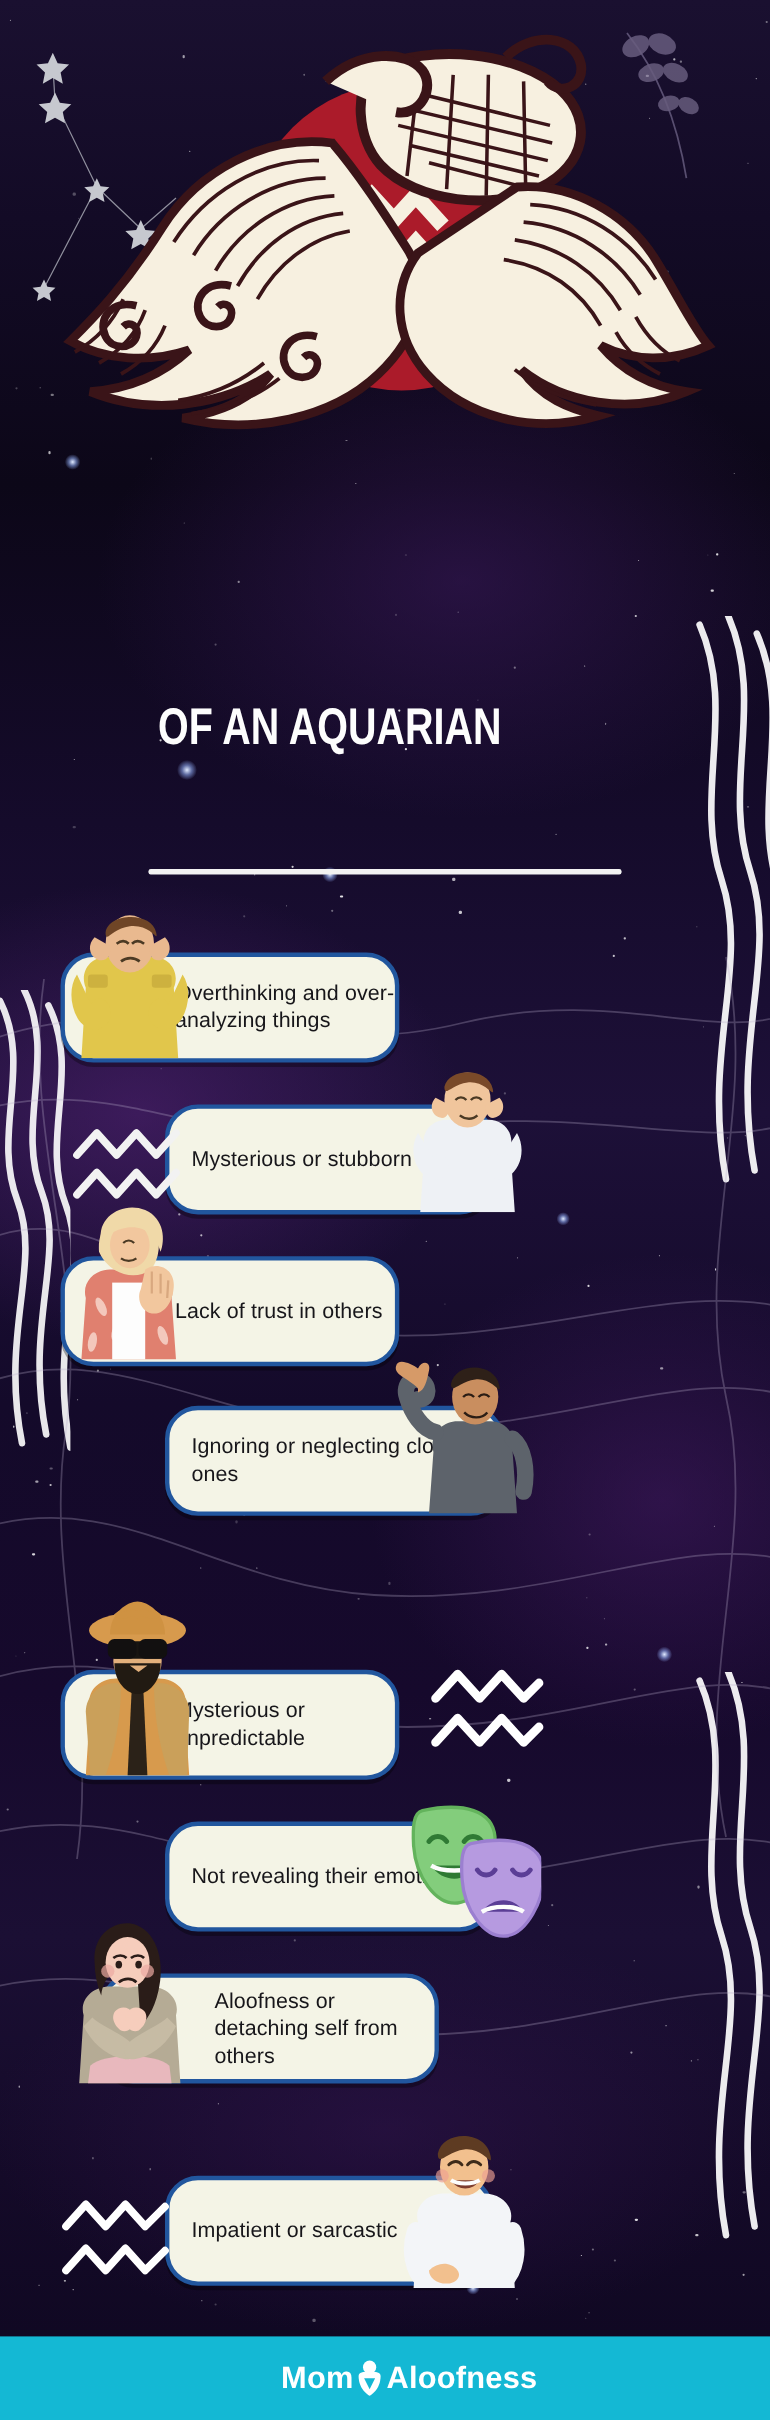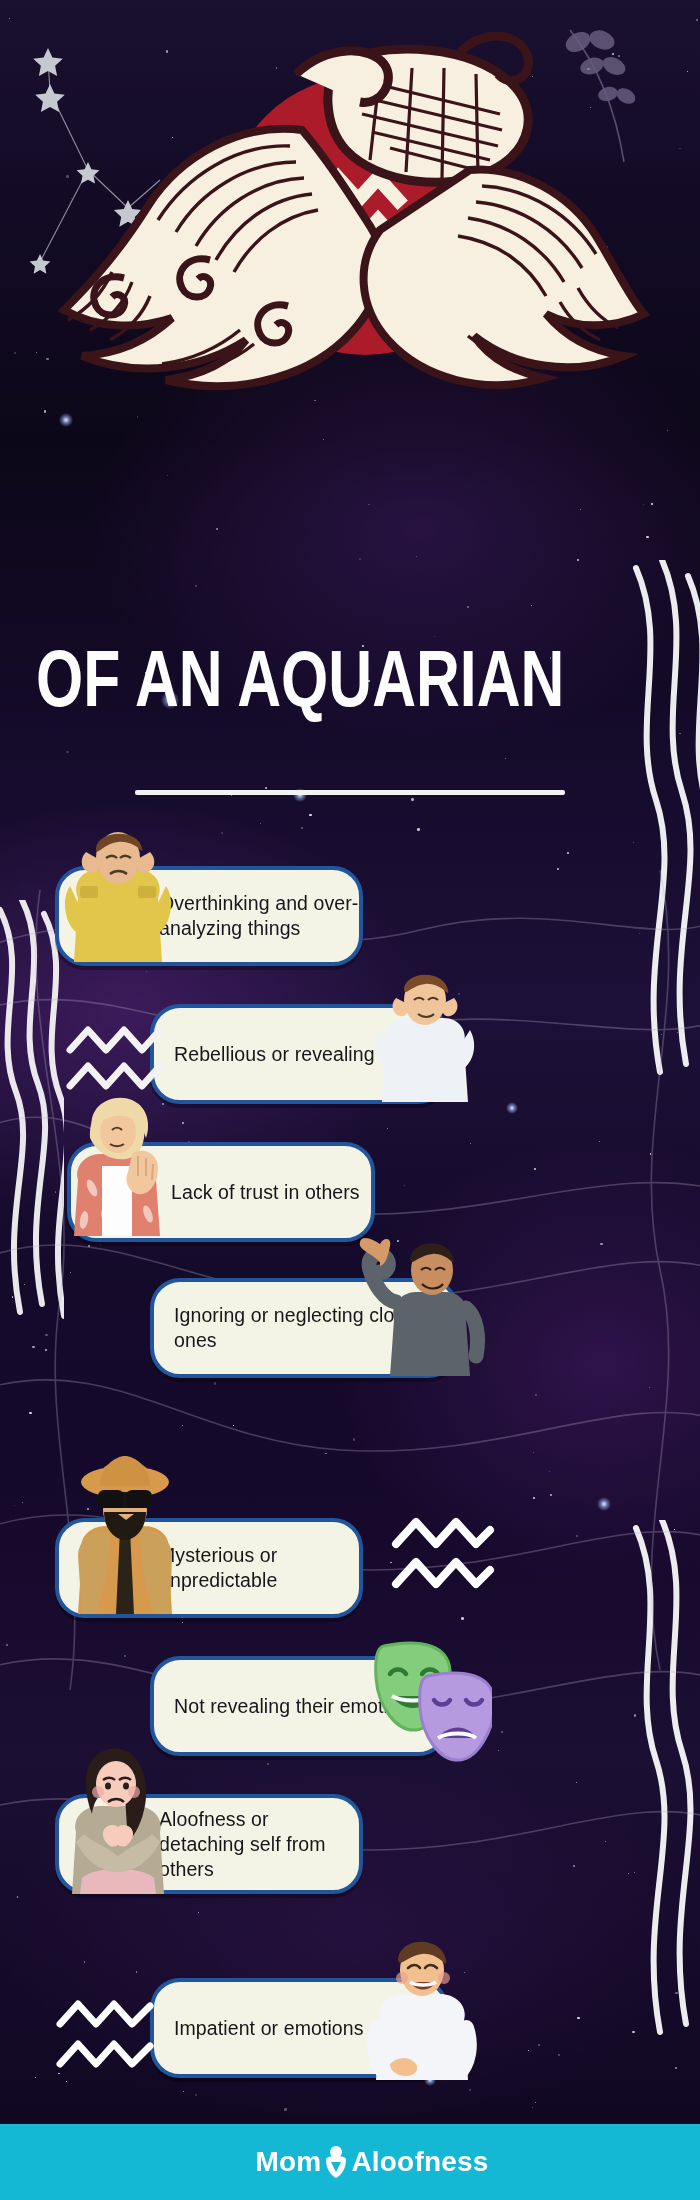--- a/index.html
+++ b/index.html
@@ -37,21 +37,21 @@
     box-shadow:0 3px 0 rgba(0,0,0,.35);
     display:flex;align-items:center;justify-content:center;
   }
   .title-band span{
     font-family:"Liberation Sans", sans-serif;
     font-weight:700;font-size:46px;letter-spacing:.5px;color:#12100f;
     transform:scaleX(.92) scaleY(1.22);white-space:nowrap;
   }
   .title-2{
     position:absolute;left:0;top:640px;width:600px;text-align:center;
-    font-weight:700;font-size:66px;color:#fdfdfd;white-space:nowrap;
+    font-weight:700;font-size:39px;color:#fdfdfd;white-space:nowrap;
   }
   .title-2 span{display:inline-block;transform:scaleX(.92) scaleY(1.2);}
   .divider{position:absolute;left:135px;top:790px;width:430px;height:5px;background:#f2f2f2;border-radius:2px;}
 
   
   .card{
     position:absolute;height:92px;
     background:#f4f4e6;border:4px solid #21569e;border-radius:30px;
     box-shadow:0 4px 0 rgba(0,0,0,.32);
     display:flex;align-items:center;
@@ -446,21 +446,21 @@
              C94 94 98 104 92 108" fill="#e1c64b" stroke="none"></path>
     <path d="M28 40 C22 46 22 56 30 60 C38 64 44 56 42 48" fill="#e9b98f"></path>
     <path d="M92 40 C98 46 98 56 90 60 C82 64 76 56 78 48" fill="#e9b98f"></path>
     <g fill="#cdb13f">
       <rect x="22" y="74" width="18" height="12" rx="3"></rect>
       <rect x="80" y="74" width="18" height="12" rx="3"></rect>
     </g>
   </svg>
 
   <div class="card right" style="top:1004px;width:290px;">
-    <span class="txt">Rebellious or revealing</span>
+    <span class="txt">Mysterious or stubborn</span>
   </div>
   <svg class="aq" style="left:62px;top:1016px;width:110px;height:90px;" viewBox="0 0 110 90">
     <g stroke="#f2f2f2" stroke-width="7" fill="none" stroke-linecap="round" stroke-linejoin="round">
       <path d="M8 34 L26 14 L44 34 L62 14 L80 34 L98 14"></path>
       <path d="M8 70 L26 50 L44 70 L62 50 L80 70 L98 50"></path>
     </g>
   </svg>
   <svg class="fig" style="left:370px;top:952px;width:110px;height:150px;" viewBox="0 0 110 150">
     <path d="M16 92 C12 78 22 66 36 66 L74 66 C88 66 98 78 94 92 L98 150 L12 150 Z" fill="#eef1f5"></path>
     <ellipse cx="55" cy="48" rx="21" ry="25" fill="#f0c59c"></ellipse>
@@ -469,21 +469,21 @@
       <path d="M44 48 C47 45 51 45 54 48"></path>
         <path d="M58 48 C61 45 65 45 68 48"></path>
       <path d="M48 62 C53 66 60 66 64 62"></path>
     </g>
     <path d="M10 78 C2 92 6 110 18 118 C28 124 38 118 38 108 C38 98 28 94 24 100" fill="#eef1f5"></path>
     <path d="M100 78 C108 92 104 110 92 118 C82 124 72 118 72 108 C72 98 82 94 86 100" fill="#eef1f5"></path>
     <path d="M26 46 C20 52 22 62 30 64 C36 66 40 58 38 52" fill="#f0c59c"></path>
     <path d="M84 46 C90 52 88 62 80 64 C74 66 70 58 72 52" fill="#f0c59c"></path>
   </svg>
 
-  <div class="card left" style="top:1142px;width:300px;margin-left:12px;">
+  <div class="card left" style="top:1142px;width:300px;">
     <span class="txt">Lack of trust in others</span>
   </div>
   <svg class="fig" style="left:62px;top:1084px;width:110px;height:152px;" viewBox="0 0 110 152">
     <path d="M16 96 C12 82 24 70 38 70 L72 70 C86 70 98 82 94 96 L98 152 L12 152 Z" fill="#e0806f"></path>
     <g fill="#f6d0c5" opacity=".9">
       <ellipse cx="30" cy="104" rx="4" ry="9" transform="rotate(-25 30 104)"></ellipse>
       <ellipse cx="44" cy="126" rx="4" ry="9" transform="rotate(20 44 126)"></ellipse>
       <ellipse cx="78" cy="100" rx="4" ry="9" transform="rotate(25 78 100)"></ellipse>
       <ellipse cx="86" cy="130" rx="4" ry="9" transform="rotate(-20 86 130)"></ellipse>
       <ellipse cx="22" cy="136" rx="4" ry="9" transform="rotate(10 22 136)"></ellipse>
@@ -563,21 +563,21 @@
       <path d="M22 10 C60 2 86 10 88 34 C90 62 72 92 54 94 C34 96 16 70 14 42 C13 24 14 12 22 10Z" fill="#b69ae0" stroke="#9b7fd0" stroke-width="3"></path>
       <g stroke="#5b3e96" stroke-width="4.5" fill="none" stroke-linecap="round">
         <path d="M28 34 C32 40 40 40 44 34"></path>
         <path d="M60 34 C64 40 72 40 76 34"></path>
       </g>
       <path d="M32 72 C42 58 62 58 70 72 Z" fill="#5b3e96"></path>
       <path d="M32 72 C42 66 62 66 70 72" fill="none" stroke="#fdfdfd" stroke-width="4"></path>
     </g>
   </svg>
 
-  <div class="card left" style="top:1794px;width:300px;">
+  <div class="card left" style="top:1794px;width:300px;margin-left:36px;">
     <span class="txt">Aloofness or detaching self from others</span>
   </div>
   <svg class="fig" style="left:58px;top:1738px;width:120px;height:156px;" viewBox="0 0 120 156">
     <path d="M18 94 C14 80 26 68 42 68 L78 68 C94 68 106 80 102 94 L106 156 L14 156 Z" fill="#b5ab95"></path>
     <path d="M24 140 C36 128 84 128 96 140 L98 156 L22 156Z" fill="#e8b8bd"></path>
     <path d="M28 46 C26 16 52 6 66 12 C86 20 92 48 86 72 C82 90 74 100 70 104
              L66 44 C54 44 36 56 34 76 C30 66 28 56 28 46Z" fill="#2a1c18"></path>
     <ellipse cx="58" cy="46" rx="20" ry="23" fill="#f6cdbc"></ellipse>
     <circle cx="40" cy="54" r="6" fill="#eda9a2" opacity=".7"></circle>
     <circle cx="76" cy="54" r="6" fill="#eda9a2" opacity=".7"></circle>
@@ -590,21 +590,21 @@
       <ellipse cx="50" cy="48" rx="3" ry="3.6"></ellipse>
         <ellipse cx="68" cy="48" rx="3" ry="3.6"></ellipse>
     </g>
     <path d="M18 104 C26 120 40 132 56 134 C64 135 68 126 62 120 C52 110 34 104 26 96Z" fill="#c6bba4"></path>
     <path d="M102 104 C94 120 80 132 64 134 C56 135 52 126 58 120 C68 110 86 104 94 96Z" fill="#c6bba4"></path>
     <path d="M52 108 C44 102 42 92 50 88 C58 84 66 92 64 100 C63 106 58 110 52 108Z" fill="#f6cdbc"></path>
     <path d="M68 108 C76 102 78 92 70 88 C62 84 54 92 56 100 C57 106 62 110 68 108Z" fill="#f6cdbc"></path>
   </svg>
 
   <div class="card right" style="top:1978px;width:290px;">
-    <span class="txt">Impatient or emotions</span>
+    <span class="txt">Impatient or sarcastic</span>
   </div>
   <svg class="aq" style="left:52px;top:1990px;width:110px;height:96px;" viewBox="0 0 110 96">
     <g stroke="#ffffff" stroke-width="7" fill="none" stroke-linecap="round" stroke-linejoin="round">
       <path d="M8 34 L26 14 L44 34 L62 14 L80 34 L98 16"></path>
       <path d="M8 74 L26 54 L44 74 L62 54 L80 74 L98 56"></path>
     </g>
   </svg>
   <svg class="fig" style="left:362px;top:1920px;width:120px;height:160px;" viewBox="0 0 120 160">
     <path d="M18 100 C14 86 26 74 42 74 L78 74 C94 74 106 86 102 100 L106 160 L14 160 Z" fill="#f3f5f8"></path>
     <ellipse cx="60" cy="50" rx="22" ry="26" fill="#f2c08e"></ellipse>

